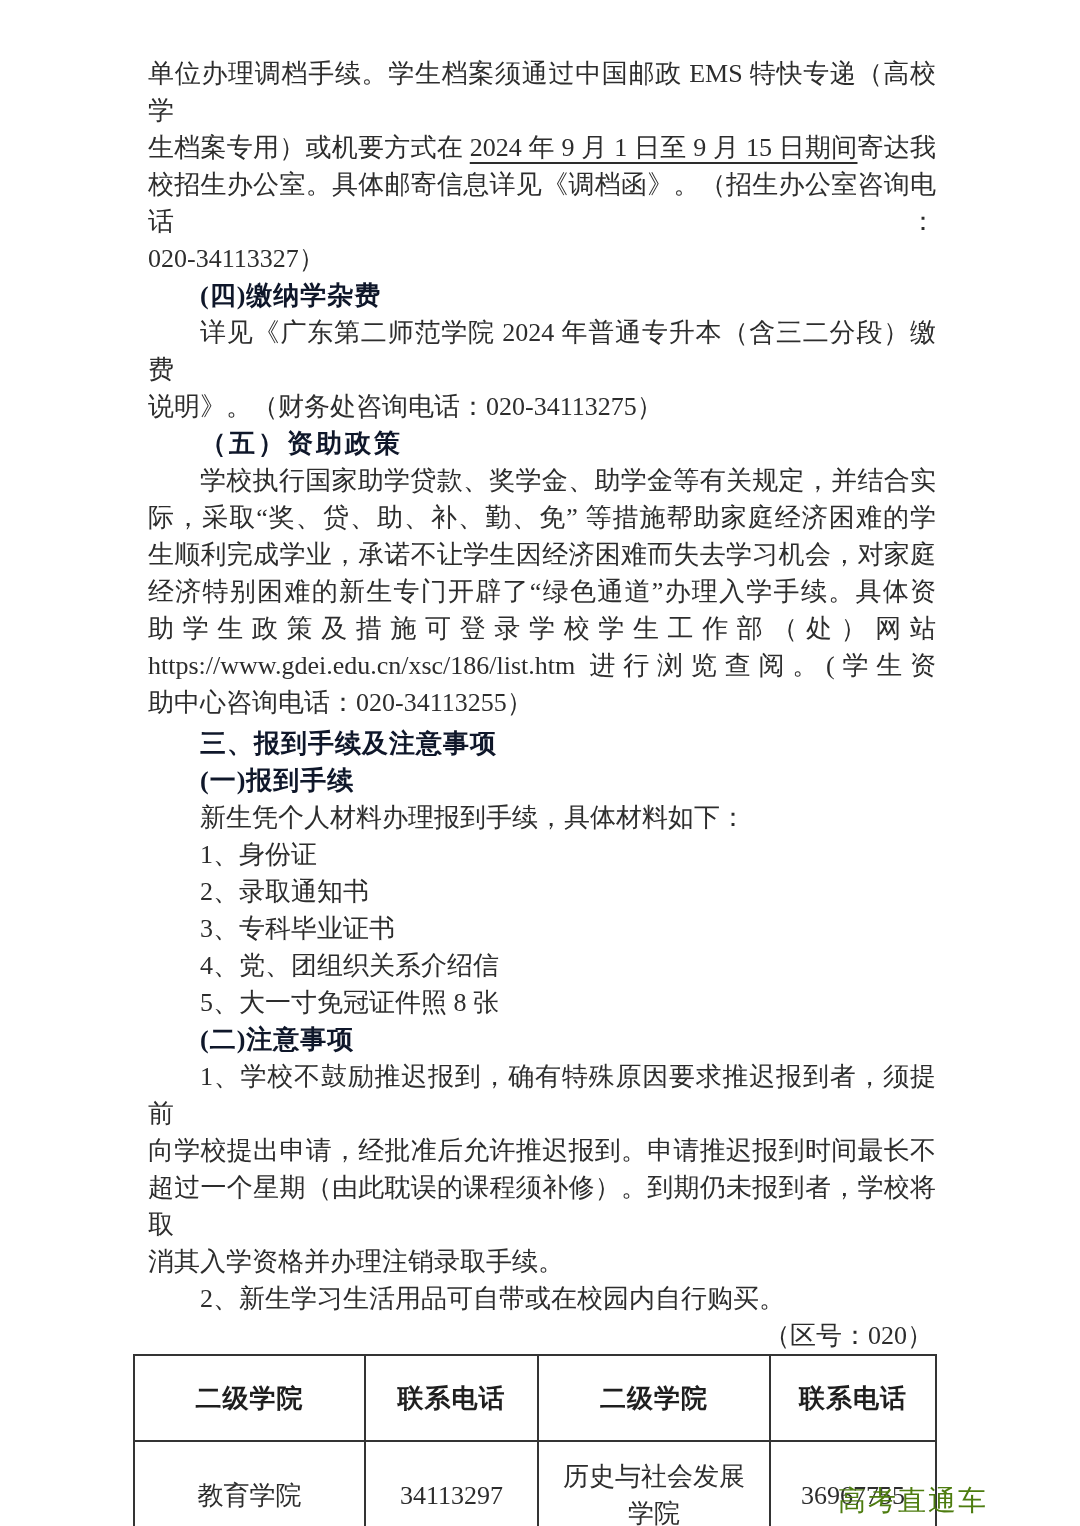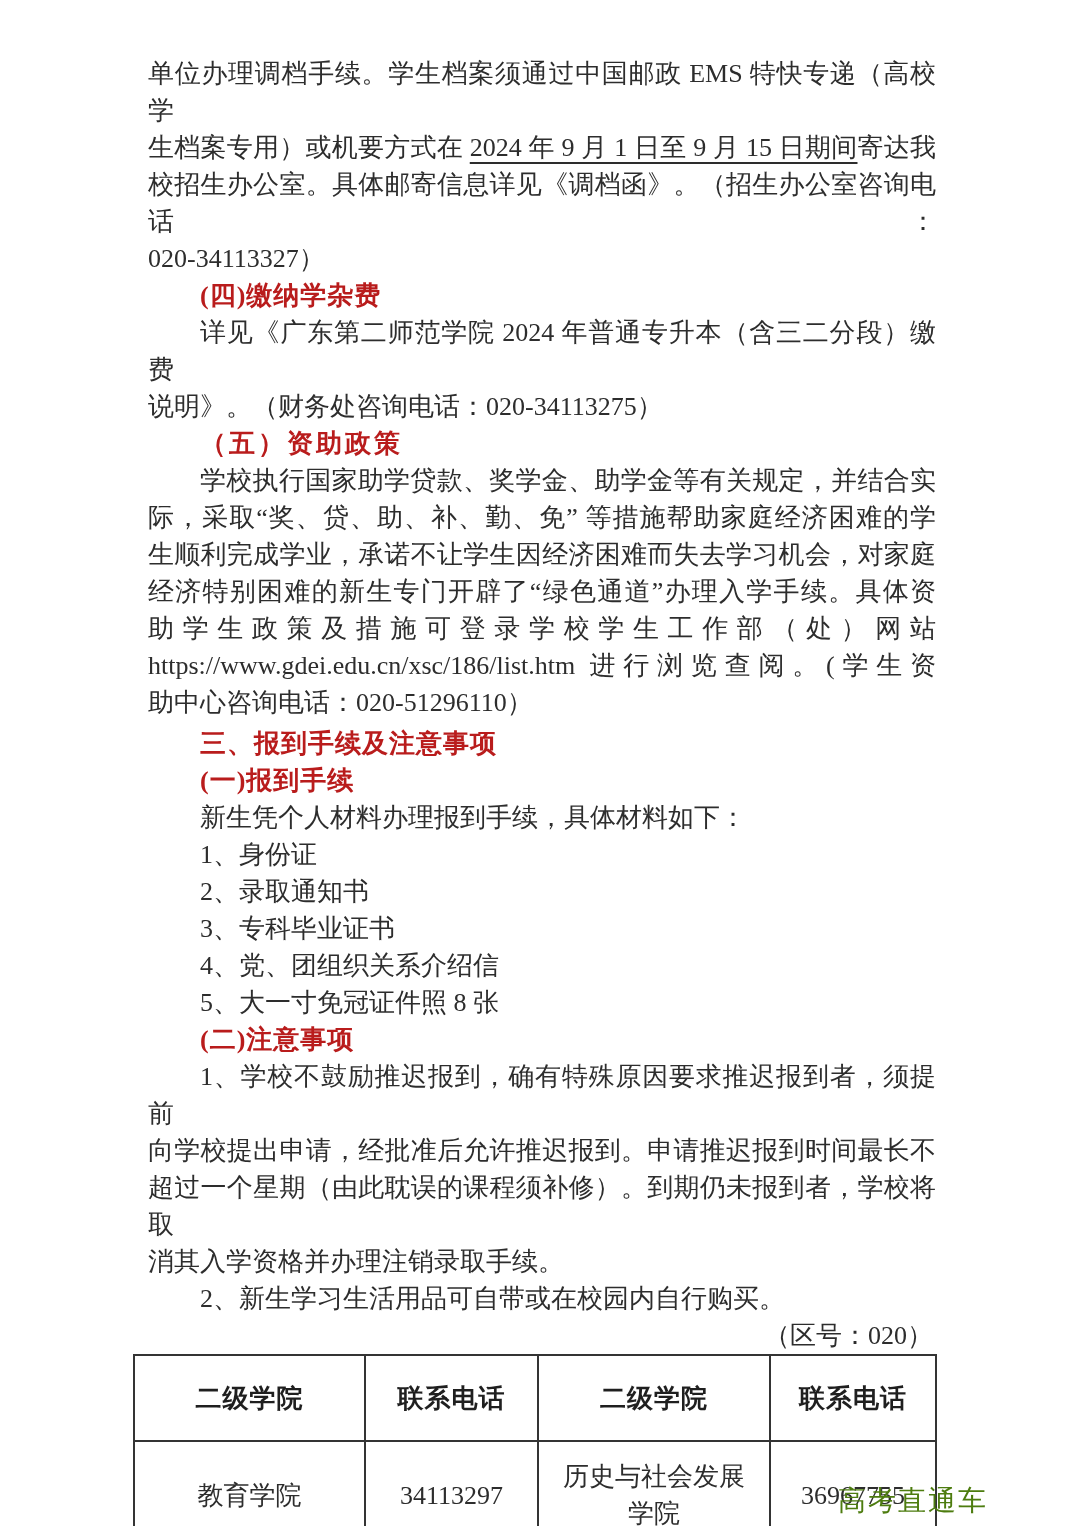--- a/index.html
+++ b/index.html
@@ -20,21 +20,21 @@
     font-size: 26px;
     line-height: 37px;
   }
   .tline { min-height: 37px; }
   .just {
     text-align: justify;
     text-align-last: justify;
     -moz-text-align-last: justify;
   }
   .ind { text-indent: 2em; }
-  .hd { font-weight: bold; color: #b91c1c; letter-spacing: 1px; }
+  .hd { font-weight: bold; color: #0f172a; letter-spacing: 1px; }
   .hd5 { letter-spacing: 3px; }
   .h-main { margin-top: 4px; }
   .udate {
     text-decoration: underline;
     text-underline-offset: 6px;
     text-decoration-thickness: 1.5px;
   }
   .appendix { margin-left: -15px; width: 804px; }
   .appendix-head { margin-top: 20px; margin-left: 15px; }
   .areacode { text-align: right; padding-right: 4px; }
@@ -82,21 +82,21 @@
     </div>
 
     <div class="tline hd hd5 ind">（五）资助政策</div>
     <div>
       <div class="tline just ind">学校执行国家助学贷款、奖学金、助学金等有关规定，并结合实</div>
       <div class="tline just">际，采取“奖、贷、助、补、勤、免” 等措施帮助家庭经济困难的学</div>
       <div class="tline just">生顺利完成学业，承诺不让学生因经济困难而失去学习机会，对家庭</div>
       <div class="tline just">经济特别困难的新生专门开辟了“绿色通道”办理入学手续。具体资</div>
       <div class="tline just">助学生政策及措施可登录学校学生工作部（处）网站</div>
       <div class="tline just">https://www.gdei.edu.cn/xsc/186/list.htm 进行浏览查阅。(学生资</div>
-      <div class="tline">助中心咨询电话：020-51296110）</div>
+      <div class="tline">助中心咨询电话：020-34113255）</div>
     </div>
 
     <div class="tline hd ind h-main">三、报到手续及注意事项</div>
     <div class="tline hd ind">(一)报到手续</div>
     <div class="tline ind">新生凭个人材料办理报到手续，具体材料如下：</div>
     <div>
       <div class="tline ind">1、身份证</div>
       <div class="tline ind">2、录取通知书</div>
       <div class="tline ind">3、专科毕业证书</div>
       <div class="tline ind">4、党、团组织关系介绍信</div>

